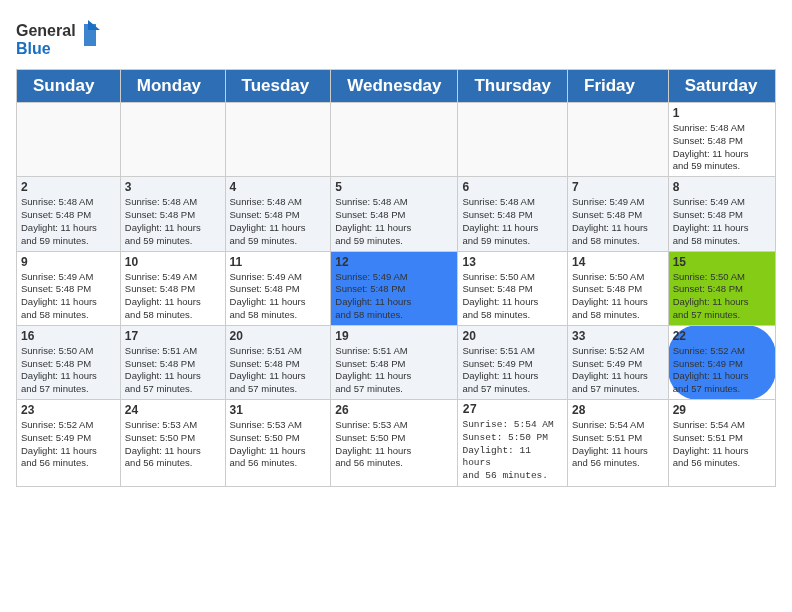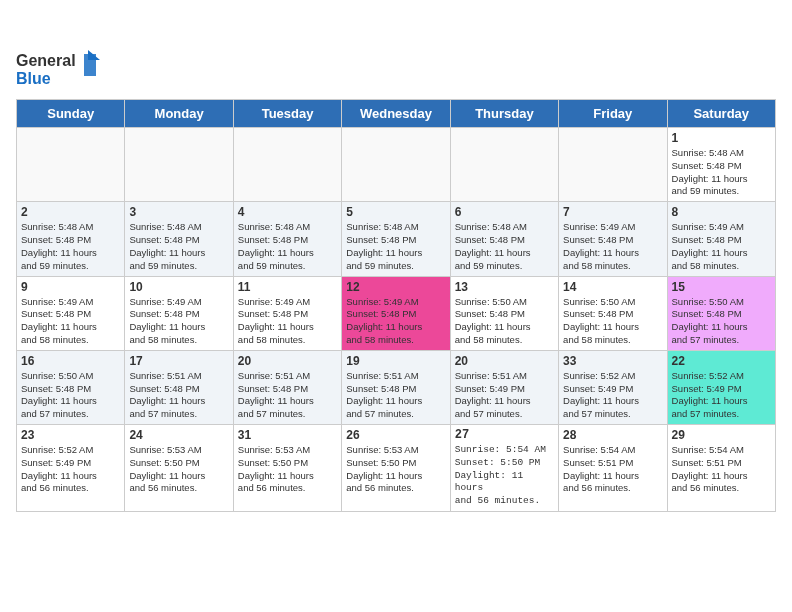--- a/index.html
+++ b/index.html
@@ -13,21 +13,20 @@
     .header {
       display: flex;
       justify-content: space-between;
       align-items: flex-start;
       margin-bottom: 8px;
     }
     .logo {
       display: flex;
       flex-direction: column;
       align-items: flex-end;
-      margin-top: 30px;
     }
     .title-section {
       text-align: right;
     }
     .month-title {
       font-size: 32px;
       font-weight: bold;
       color: #333;
     }
     .subtitle {
@@ -35,24 +34,24 @@
       color: #555;
     }
     .calendar {
       width: 100%;
       border-collapse: collapse;
       border: 1px solid #ccc;
     }
     .calendar th {
       background: #2e6eb5;
       color: #fff;
-      font-size: 13px;
+      font-size: 17px;
       font-weight: bold;
-      padding: 6px 0;
-      text-align: center;
+      padding: 6px 16px;
+      text-align: left;
       border: 1px solid #ccc;
     }
     .calendar td {
       border: 1px solid #ccc;
       vertical-align: top;
       padding: 3px 4px;
       width: 108px;
       min-height: 80px;
       font-size: 10px;
       color: #333;
@@ -189,42 +188,42 @@
 Daylight: 11 hours
 and 58 minutes.</div>
         </td>
         <td style="background: rgb(255, 255, 255);">
           <span class="day-num">11</span>
           <div class="day-info" style="white-space: pre-line;">Sunrise: 5:49 AM
 Sunset: 5:48 PM
 Daylight: 11 hours
 and 58 minutes.</div>
         </td>
-        <td style="background: #ec4899;">
+        <td style="background: #3b82f6;">
           <span class="day-num">12</span>
           <div class="day-info" style="white-space: pre-line;">Sunrise: 5:49 AM
 Sunset: 5:48 PM
 Daylight: 11 hours
 and 58 minutes.</div>
         </td>
         <td style="background: rgb(255, 255, 255);">
           <span class="day-num">13</span>
           <div class="day-info" style="white-space: pre-line;">Sunrise: 5:50 AM
 Sunset: 5:48 PM
 Daylight: 11 hours
 and 58 minutes.</div>
         </td>
         <td style="background: rgb(255, 255, 255);">
           <span class="day-num">14</span>
           <div class="day-info" style="white-space: pre-line;">Sunrise: 5:50 AM
 Sunset: 5:48 PM
 Daylight: 11 hours
 and 58 minutes.</div>
         </td>
-        <td style="background: #f0abfc;">
+        <td style="background: #84cc16;">
           <span class="day-num">15</span>
           <div class="day-info" style="white-space: pre-line;">Sunrise: 5:50 AM
 Sunset: 5:48 PM
 Daylight: 11 hours
 and 57 minutes.</div>
         </td>
       </tr>
       <tr>
         <td style="background: rgb(240, 244, 248);">
           <span class="day-num">16</span>
@@ -261,21 +260,21 @@
 Daylight: 11 hours
 and 57 minutes.</div>
         </td>
         <td style="background: rgb(240, 244, 248);">
           <span class="day-num">33</span>
           <div class="day-info" style="white-space: pre-line;">Sunrise: 5:52 AM
 Sunset: 5:49 PM
 Daylight: 11 hours
 and 57 minutes.</div>
         </td>
-        <td style="background: #5eead4;">
+        <td style="background: #3b82f6; border-radius: 30px;">
           <span class="day-num">22</span>
           <div class="day-info" style="white-space: pre-line;">Sunrise: 5:52 AM
 Sunset: 5:49 PM
 Daylight: 11 hours
 and 57 minutes.</div>
         </td>
       </tr>
       <tr>
         <td style="background: rgb(255, 255, 255);">
           <span class="day-num">23</span>

